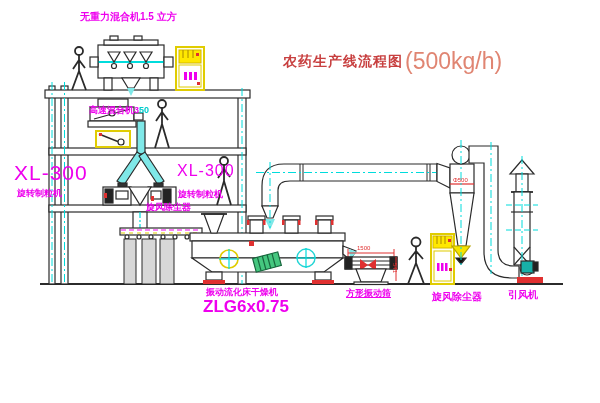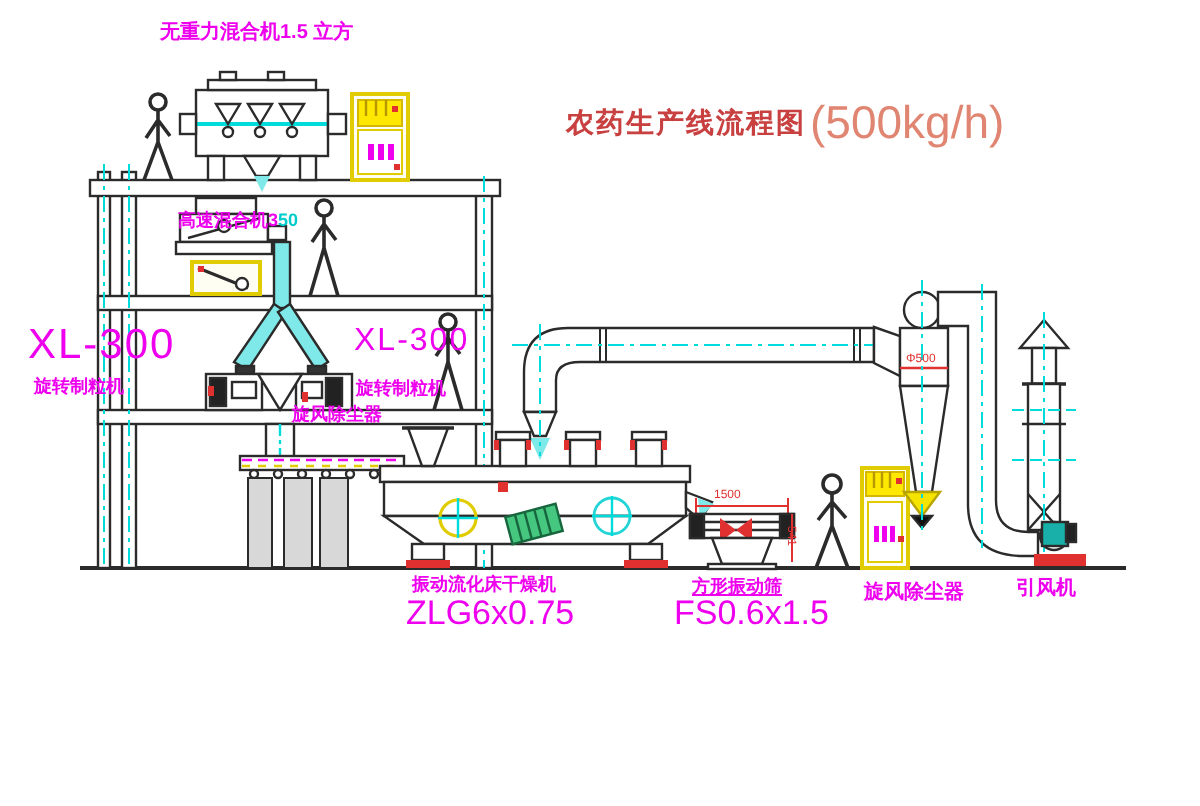--- a/index.html
+++ b/index.html
@@ -283,24 +283,23 @@
 
 <div class="lbl model" style="left:14px;top:162px;">XL-300</div>
 <div class="lbl sub" style="left:17px;top:189px;">旋转制粒机</div>
 
 <div class="lbl model-sm" style="left:177px;top:163px;">XL-300</div>
 <div class="lbl sub" style="left:178px;top:190px;">旋转制粒机</div>
 
 <div class="lbl sub" style="left:146px;top:203px;">旋风除尘器</div>
 
 <div class="lbl sub" style="left:206px;top:288px;font-family:Liberation Serif, serif;">振动流化床干燥机</div>
-<div class="lbl big-model" style="left:203px;top:298px;">ZLG6x0.75</div>
+<div class="lbl big-model" style="left:203px;top:298px;font-weight:bold;">ZLG6x0.75</div>
 
 <div class="lbl sub" style="left:346px;top:289px;text-decoration:underline;">方形振动筛</div>
-<div class="lbl big-model" style="left:337px;top:298px;">FS0.6x1.5</div>
 
 <div class="lbl mid" style="left:432px;top:292px;">旋风除尘器</div>
 <div class="lbl mid" style="left:508px;top:290px;">引风机</div>
 
 <div class="dim" style="left:357px;top:245px;">1500</div>
 <div class="dim" style="left:398px;top:263px;transform:rotate(90deg);transform-origin:left top;">541</div>
 <div class="dim" style="left:453px;top:177px;">Φ500</div>
 
 </div>
 

